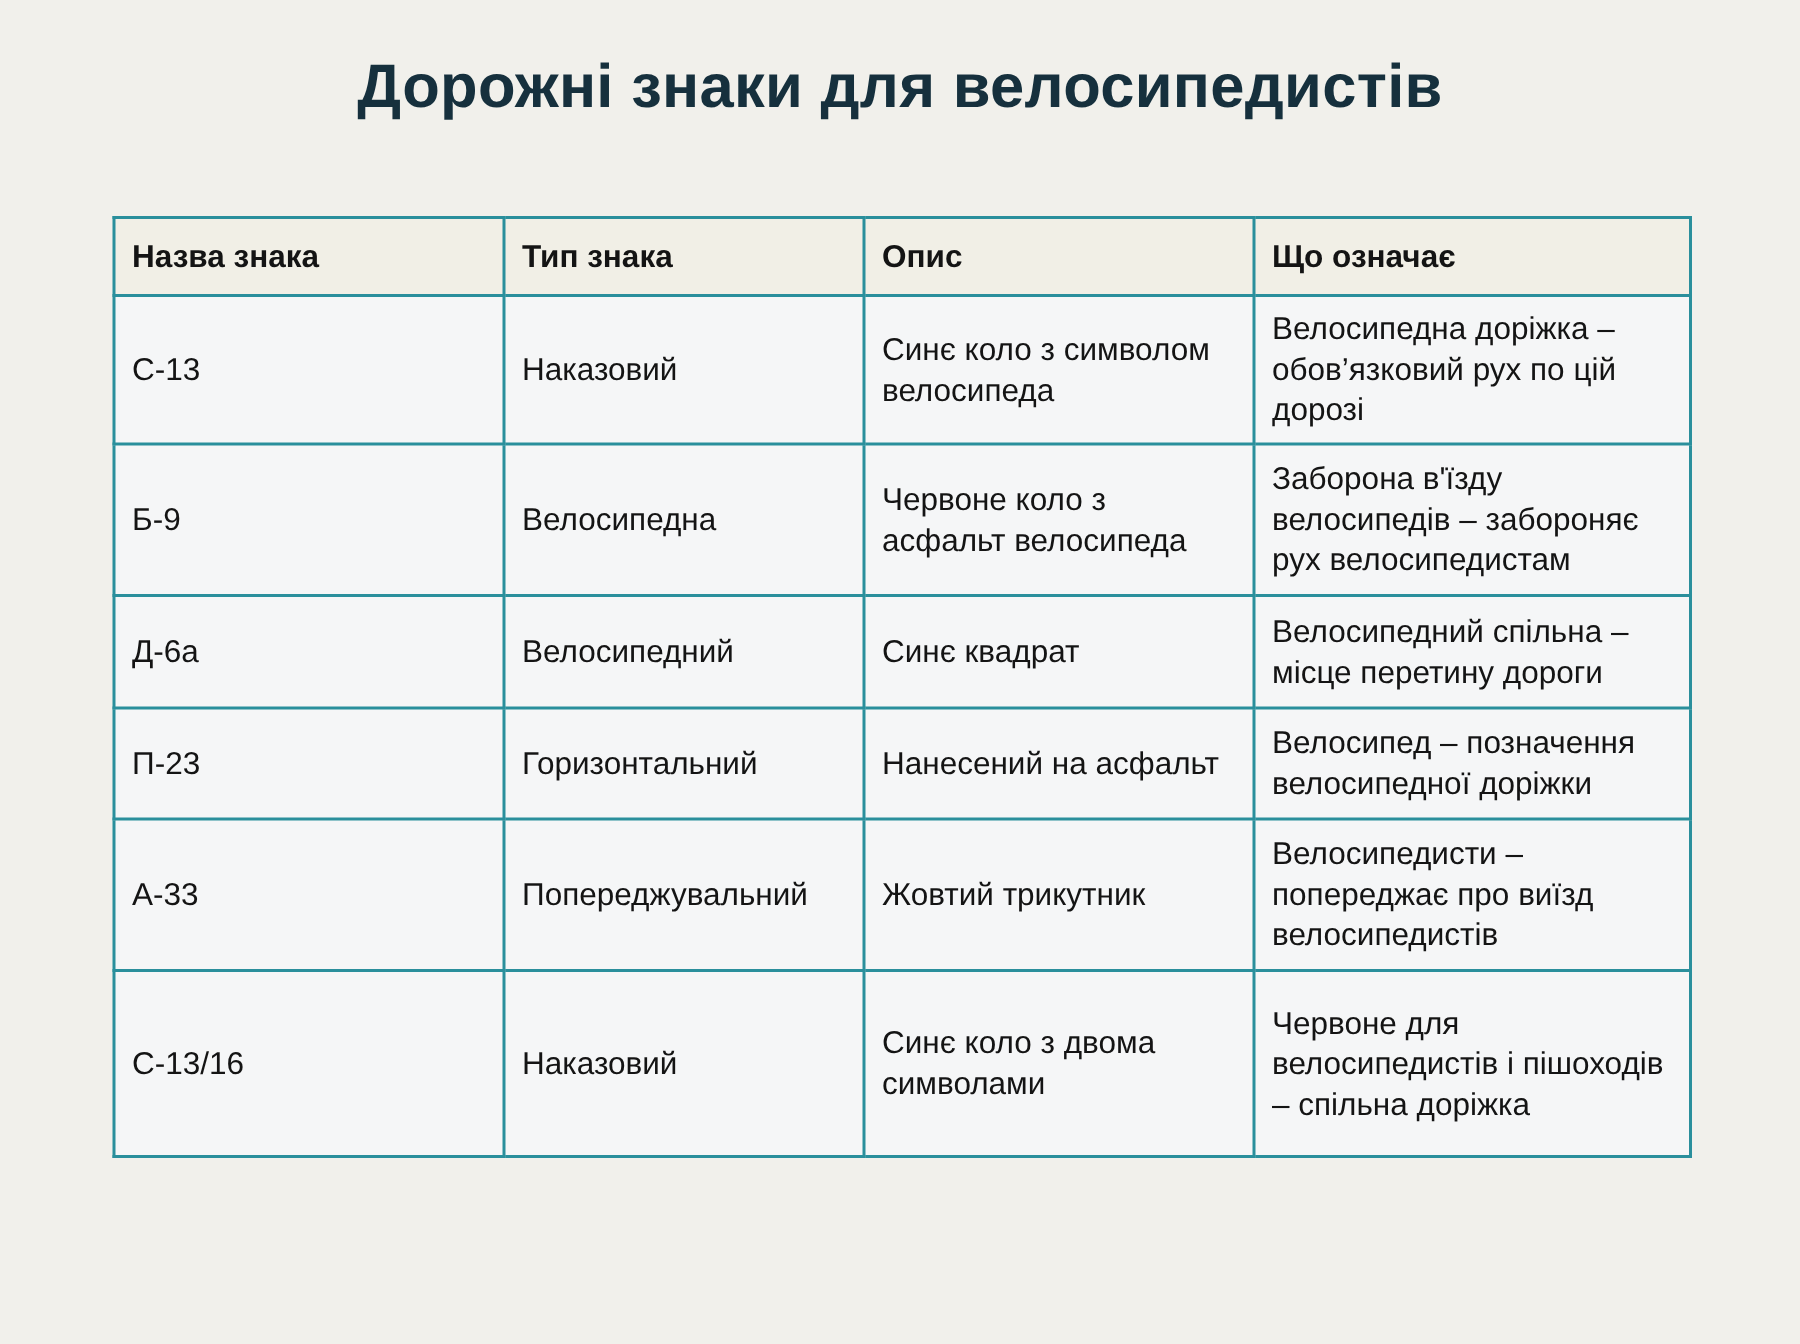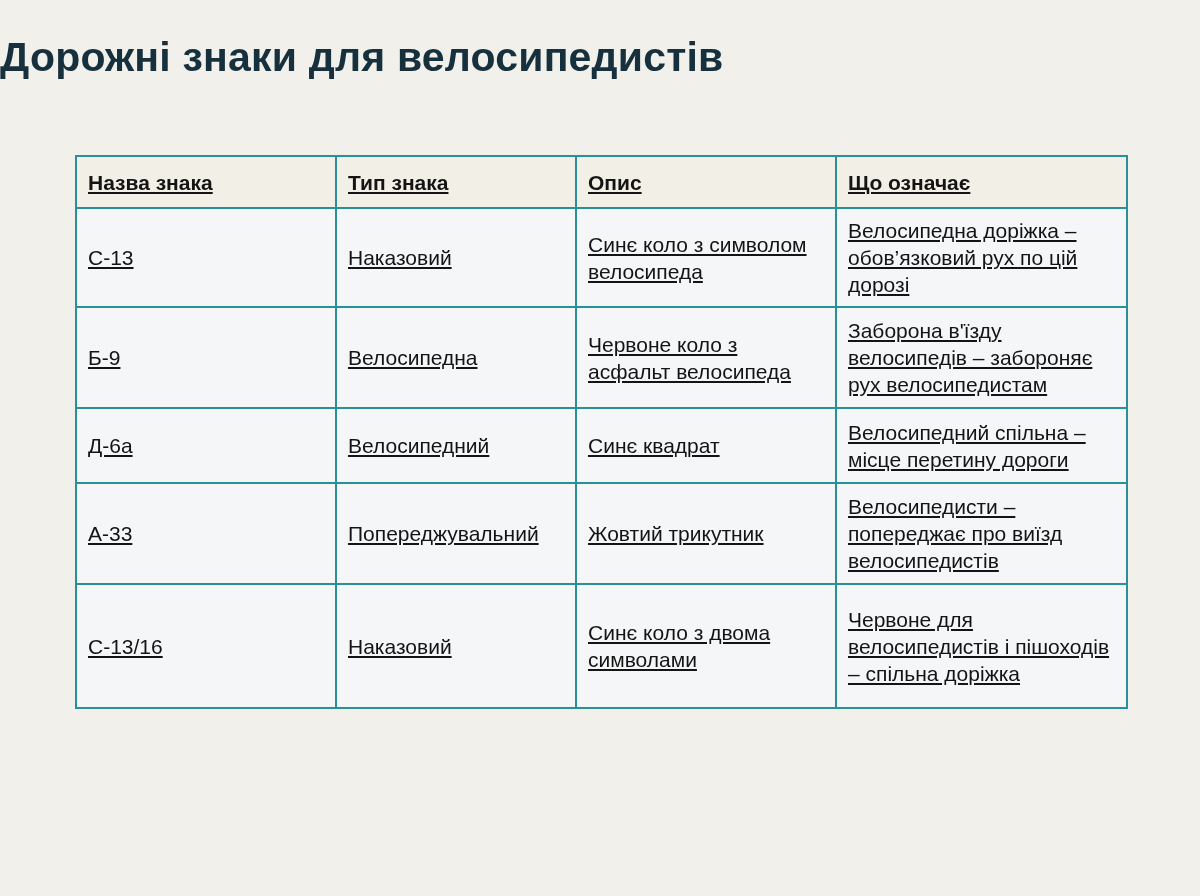--- a/index.html
+++ b/index.html
@@ -13,34 +13,34 @@
       font-family: "Liberation Sans", "DejaVu Sans", sans-serif;
       color: #141414;
       position: relative;
       overflow: hidden;
     }
     .page-title {
       position: absolute;
       top: 34px;
       left: 0;
       width: 1200px;
+      text-align: center;
       font-size: 41px;
       font-weight: bold;
       color: #16303d;
       letter-spacing: 0.2px;
       margin: 0;
     }
     table.signs {
       position: absolute;
-      top: 155px;
+      top: 144px;
       left: 75px;
       width: 1051px;
       border-collapse: collapse;
       table-layout: fixed;
-      text-decoration: underline;
     }
     table.signs th, table.signs td {
       border: 2.5px solid #2a8f9c;
       padding: 0 11px;
       text-align: left;
       vertical-align: middle;
       font-size: 21px;
       line-height: 27px;
     }
     table.signs thead th {
@@ -95,20 +95,26 @@
       <td>Велосипедна</td>
       <td>Червоне коло з асфальт велосипеда</td>
       <td>Заборона в'їзду велосипедів – забороняє рух велосипедистам</td>
     </tr>
     <tr class="r3">
       <td>Д-6а</td>
       <td>Велосипедний</td>
       <td>Синє квадрат</td>
       <td>Велосипедний спільна – місце перетину дороги</td>
     </tr>
+    <tr class="r4">
+      <td>П-23</td>
+      <td>Горизонтальний</td>
+      <td>Нанесений на асфальт</td>
+      <td>Велосипед – позначення велосипедної доріжки</td>
+    </tr>
     <tr class="r5">
       <td>А-33</td>
       <td>Попереджувальний</td>
       <td>Жовтий трикутник</td>
       <td>Велосипедисти – попереджає про виїзд велосипедистів</td>
     </tr>
     <tr class="r6">
       <td>С-13/16</td>
       <td>Наказовий</td>
       <td>Синє коло з двома символами</td>

